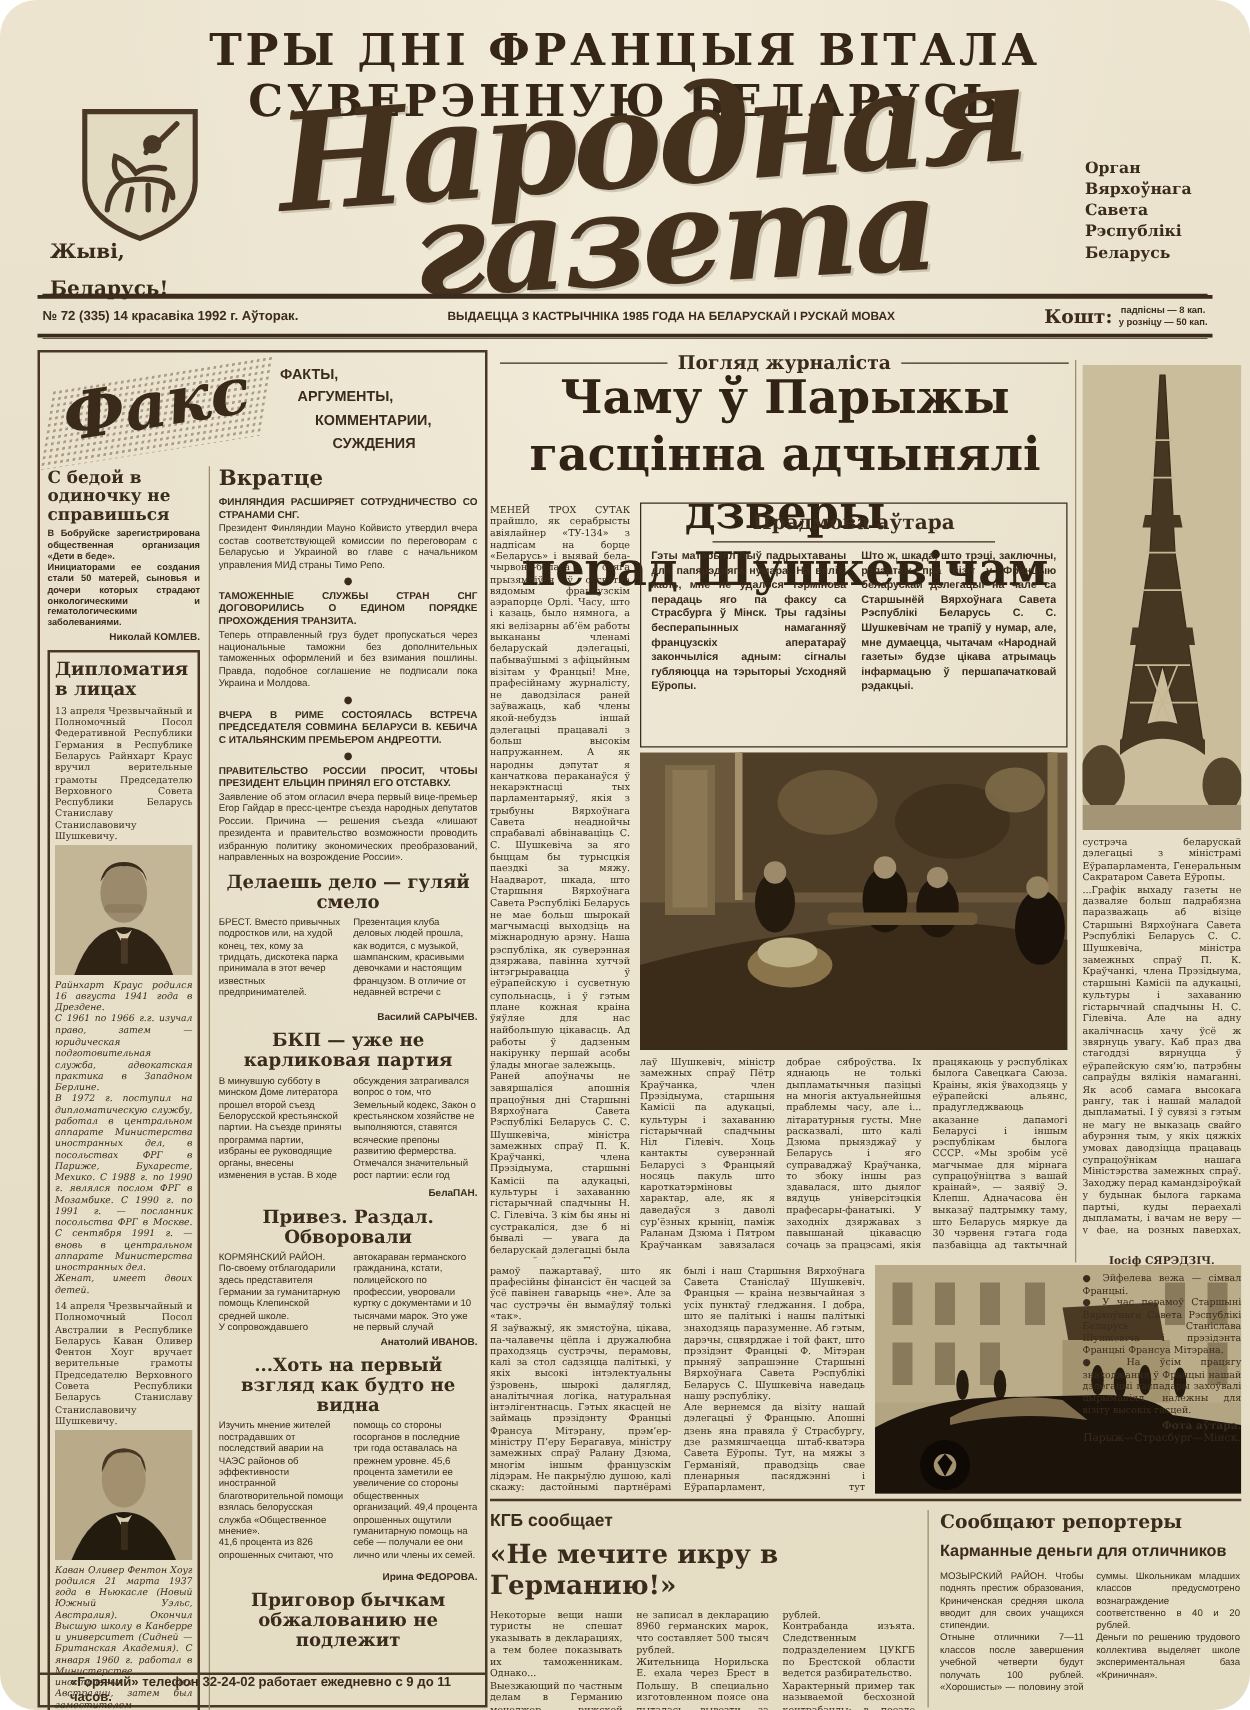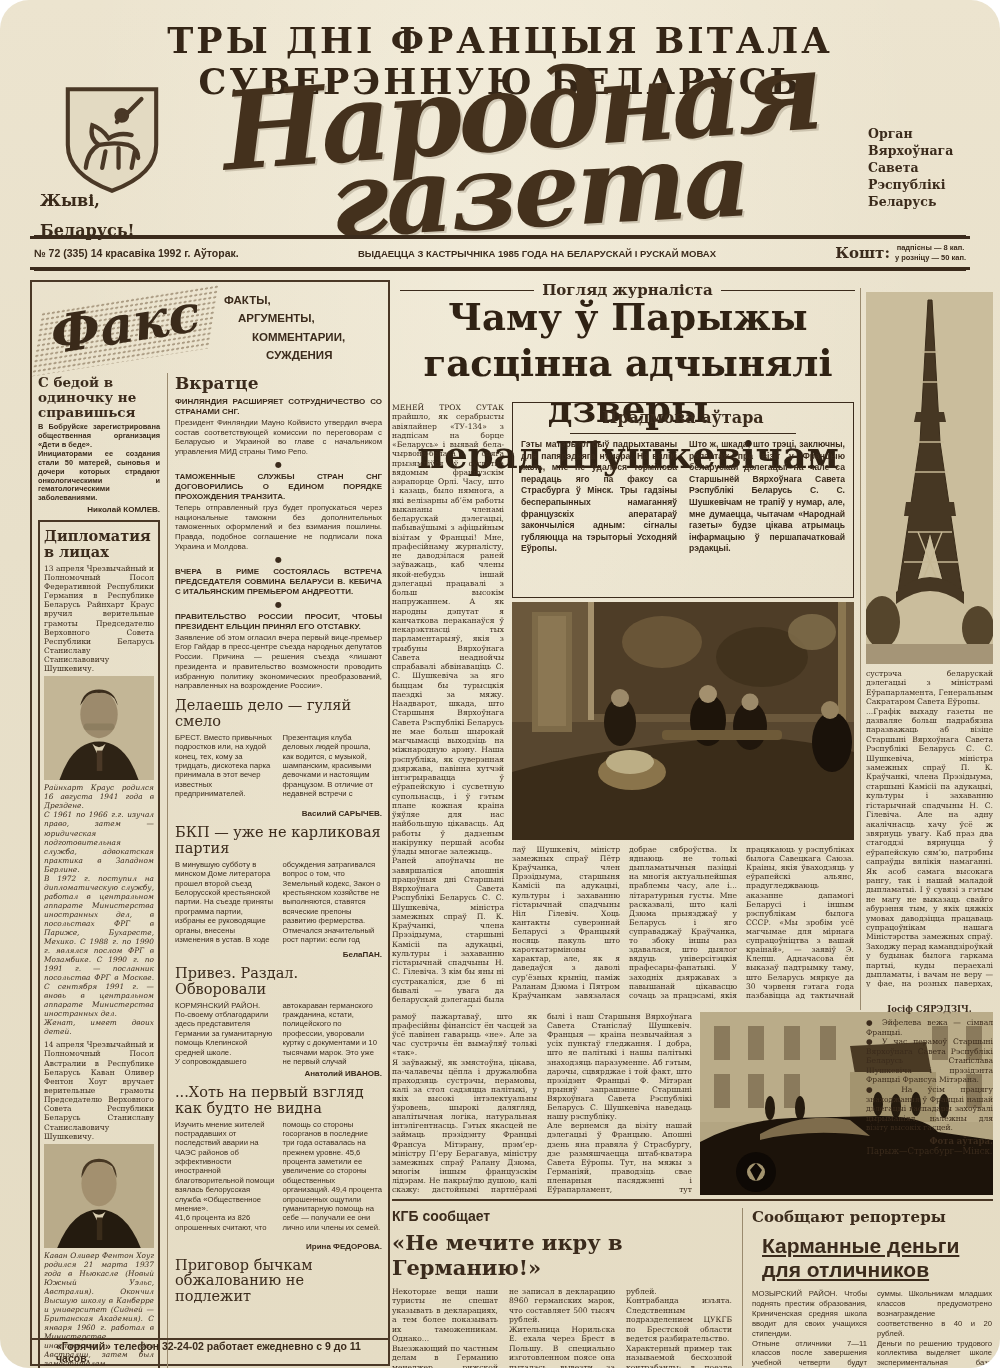--- a/index.html
+++ b/index.html
@@ -55,21 +55,21 @@
   .dipl-box{border:2px solid #4a3826;margin-top:6px;padding:4px 4px 2px 4px;}
   .dipl-box .h-small{font-size:14.5px;}
   .dipl-text{font-size:7.5px;line-height:1.22;text-align:justify;}
   .dipl-cap{font-size:7.4px;line-height:1.22;font-style:italic;text-align:justify;}
   .photoA{width:100%;height:104px;margin:3px 0;display:block;}
   .briefs-title{font-weight:bold;font-size:17px;margin:0 0 4px 0;}
   .brief-t{font-weight:bold;font-size:8px;line-height:1.25;font-family:"Liberation Sans",sans-serif;text-align:justify;}
   .brief-b{font-size:7.8px;line-height:1.25;font-family:"Liberation Sans",sans-serif;text-align:justify;margin-top:1px;}
   .brief + .brief::before{content:"●";display:block;text-align:center;font-size:8px;margin:3px 0;}
   .art{margin-top:7px;}
-  .art .hd{font-weight:normal;font-size:14.5px;line-height:1.1;margin-bottom:3px;}
+  .art .hd{font-weight:bold;font-size:14.5px;line-height:1.1;margin-bottom:3px;text-align:center;}
   .art .bd{font-size:7.7px;line-height:1.22;font-family:"Liberation Sans",sans-serif;}
   .hotline{position:absolute;left:0;right:0;bottom:0;height:24px;border-top:2px solid #4a3826;
     font-weight:bold;font-size:10.5px;font-family:"Liberation Sans",sans-serif;
     display:flex;align-items:center;padding-left:24px;}
 
   
   .kicker{left:400px;top:281px;width:455px;display:flex;align-items:center;gap:8px;
     font-weight:bold;font-size:15px;}
   .kicker::before,.kicker::after{content:"";flex:1;border-top:1.5px solid #3b2b1c;}
   .headline{left:398px;top:295px;width:460px;text-align:center;font-weight:bold;
@@ -96,21 +96,21 @@
 
   
   .hrule-bottom{left:392px;top:1199px;width:601px;height:2px;background:#4a3826;}
   .vr-bottom{left:742px;top:1208px;width:1px;height:158px;background:#9a8a6e;}
   .kgb{left:392px;top:1208px;width:340px;}
   .kgb .kk{font-weight:bold;font-size:14px;font-family:"Liberation Sans",sans-serif;}
   .kgb .kt{font-weight:bold;font-size:21px;margin:6px 0 7px 0;}
   .kgb .kb{font-size:7.6px;line-height:1.25;text-align:justify;column-count:3;column-gap:11px;height:104px;overflow:hidden;}
   .rep{left:752px;top:1208px;width:240px;}
   .rep .rk{font-weight:bold;font-size:15px;}
-  .rep .rt{font-weight:bold;font-size:21px;font-family:"Liberation Sans",sans-serif;margin:8px 0 7px 10px;line-height:1.15;text-decoration:underline;}
+  .rep .rt{font-weight:bold;font-size:13px;font-family:"Liberation Sans",sans-serif;margin:8px 0 7px 0;line-height:1.15;}
   .rep .rb{font-family:"Liberation Sans",sans-serif;font-size:7.7px;line-height:1.28;text-align:justify;column-count:2;column-gap:10px;height:100px;overflow:hidden;}
 </style>
 </head>
 <body>
 
 <div class="page">
 
   <div class="abs banner ser">ТРЫ ДНІ ФРАНЦЫЯ ВІТАЛА СУВЕРЭННУЮ БЕЛАРУСЬ</div>
 
   <div class="abs coat">

